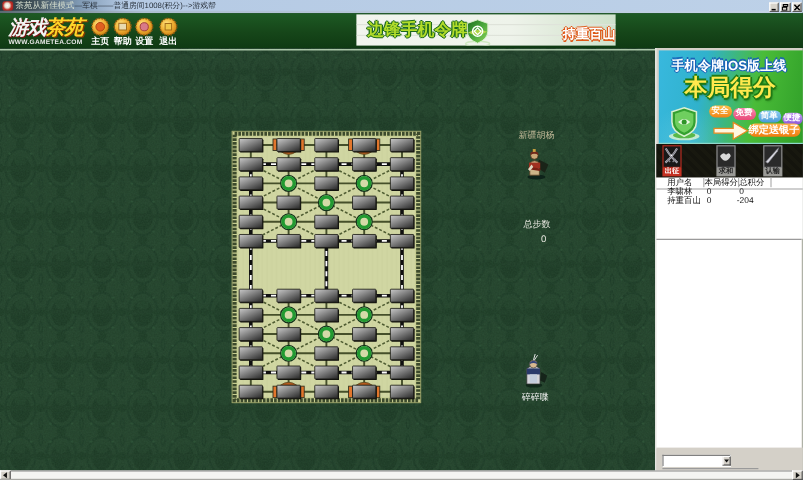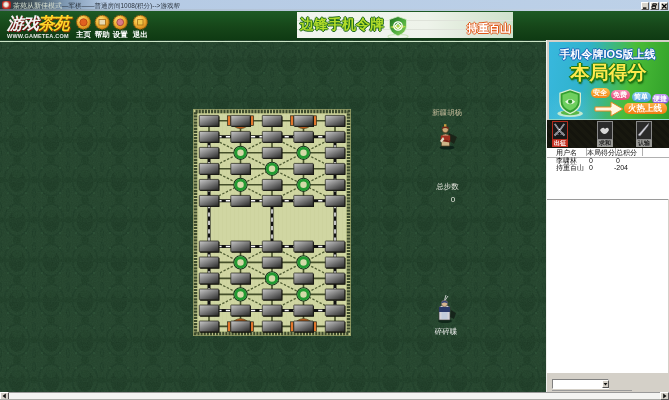--- a/index.html
+++ b/index.html
@@ -78,21 +78,21 @@
       </g>
 
   <g font-size="7.5" font-weight="bold" fill="#ffffff" text-anchor="middle">
     <text x="23.5" y="27">主页</text>
         <text x="42.2" y="27">帮助</text>
     <text x="60.2" y="27">设置</text>
         <text x="80.3" y="27">退出</text>
   </g>
 </svg>
 
-<div class="abs" style="left:297px;top:12px;width:216px;height:26px;background:linear-gradient(90deg,#f2f5ee 0%,#eef3ea 60%,#dfeada 80%,#cfe2cc 100%);overflow:hidden;">
+<div class="abs" style="left:297px;top:12px;width:216px;height:26px;background:linear-gradient(90deg,#f2f5ee 0%,#eef3ea 60%,#dfeada 80%,#cfe2cc 100%);overflow:hidden;text-align:right;">
 
   <div class="abs" style="left:0;top:8px;width:216px;height:1px;background:#dfe3da;"></div>
   <div class="abs" style="left:0;top:17px;width:216px;height:1px;background:#dfe3da;"></div>
 
   <div class="abs" style="left:3px;top:4px;width:90px;font-size:14px;font-weight:bold;color:#b2dc2a;text-shadow:-1px 0 #1d6a1d,1px 0 #1d6a1d,0 -1px #1d6a1d,0 1px #1d6a1d;white-space:nowrap;">边锋手机令牌</div>
 
   <svg class="abs" style="left:88px;top:3px;" width="26" height="24" viewBox="0 0 26 24">
     <defs>
           <linearGradient id="shg" x1="0" y1="0" x2="1" y2="1">
       <stop offset="0" stop-color="#1e6e20"></stop>
@@ -476,21 +476,21 @@
 
   <div class="abs" style="left:42px;top:46px;width:19px;height:10px;background:linear-gradient(180deg,#ffc04a,#f08418);border-radius:5px;color:#fff;font-size:7px;line-height:10px;text-align:center;font-weight:bold;">安全</div>
   <div class="abs" style="left:62px;top:48px;width:19px;height:10px;background:linear-gradient(180deg,#f78ab0,#e84a78);border-radius:5px;color:#fff;font-size:7px;line-height:10px;text-align:center;font-weight:bold;">免费</div>
   <div class="abs" style="left:83px;top:50px;width:19px;height:10px;background:linear-gradient(180deg,#8ecff0,#4a9ad8);border-radius:5px;color:#fff;font-size:7px;line-height:10px;text-align:center;font-weight:bold;">简单</div>
   <div class="abs" style="left:103px;top:52px;width:17px;height:10px;background:linear-gradient(180deg,#c09af0,#8a55d8);border-radius:5px;color:#fff;font-size:7px;line-height:10px;text-align:center;font-weight:bold;">便捷</div>
 
   <svg class="abs" style="left:44px;top:59px;" width="32" height="16" viewBox="0 0 32 16">
     <path d="M2 6 L18 6 L18 1 L30 8 L18 15 L18 10 L2 10 Z" fill="#fff7e0" stroke="#e88a20" stroke-width="1"></path>
   </svg>
 
-  <div class="abs" style="left:75px;top:61px;width:43px;height:10.5px;background:linear-gradient(180deg,#ffb14a,#f07c10);border-radius:5px;color:#fff;font-size:8.5px;line-height:10.5px;text-align:center;font-weight:bold;">火热上线</div>
+  <div class="abs" style="left:75px;top:61px;width:43px;height:10.5px;background:linear-gradient(180deg,#ffb14a,#f07c10);border-radius:5px;color:#fff;font-size:8.5px;line-height:10.5px;text-align:center;font-weight:bold;">绑定送银子</div>
 </div>
 
 <div class="abs" style="left:548.5px;top:118.5px;width:120.5px;height:1.5px;background:#8fd8cc;"></div>
 
 <div class="abs" style="left:547px;top:120px;width:122px;height:28px;background:#191913;overflow:hidden;">
   <div class="abs" style="left:0;top:0;width:122px;height:28px;background:repeating-linear-gradient(45deg,#18180f 0 3px,#14140d 3px 6px);"></div>
 
   <div class="abs" style="left:5px;top:1px;width:16px;height:19px;background:#181818;border:1.5px solid #b22c1e;box-sizing:border-box;">
     <svg width="13" height="16" viewBox="0 0 13 16">
           <path d="M1.5 13.5 C4 11.5, 8.5 6.5, 11.2 1.8 M11.5 13.5 C9 11.5, 4.5 6.5, 1.8 1.8" stroke="#b8b8c0" stroke-width="1.7" fill="none"></path>

